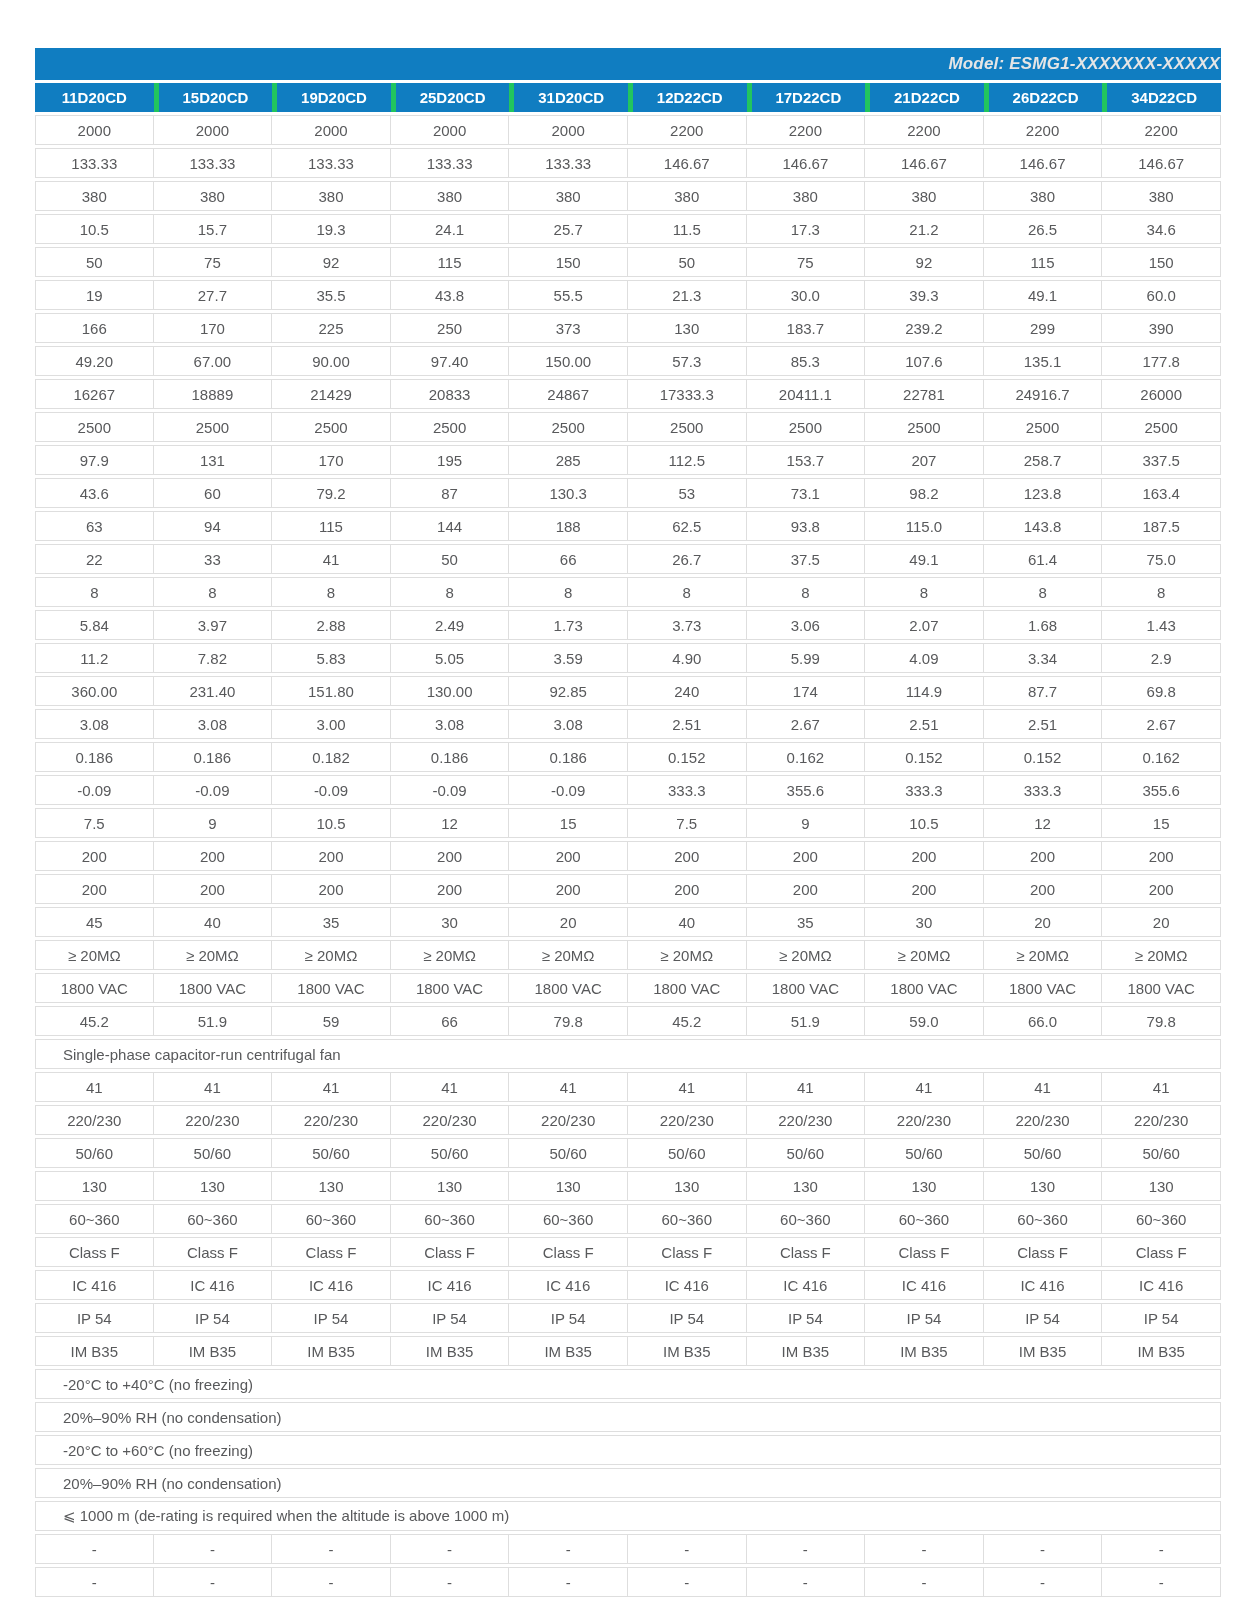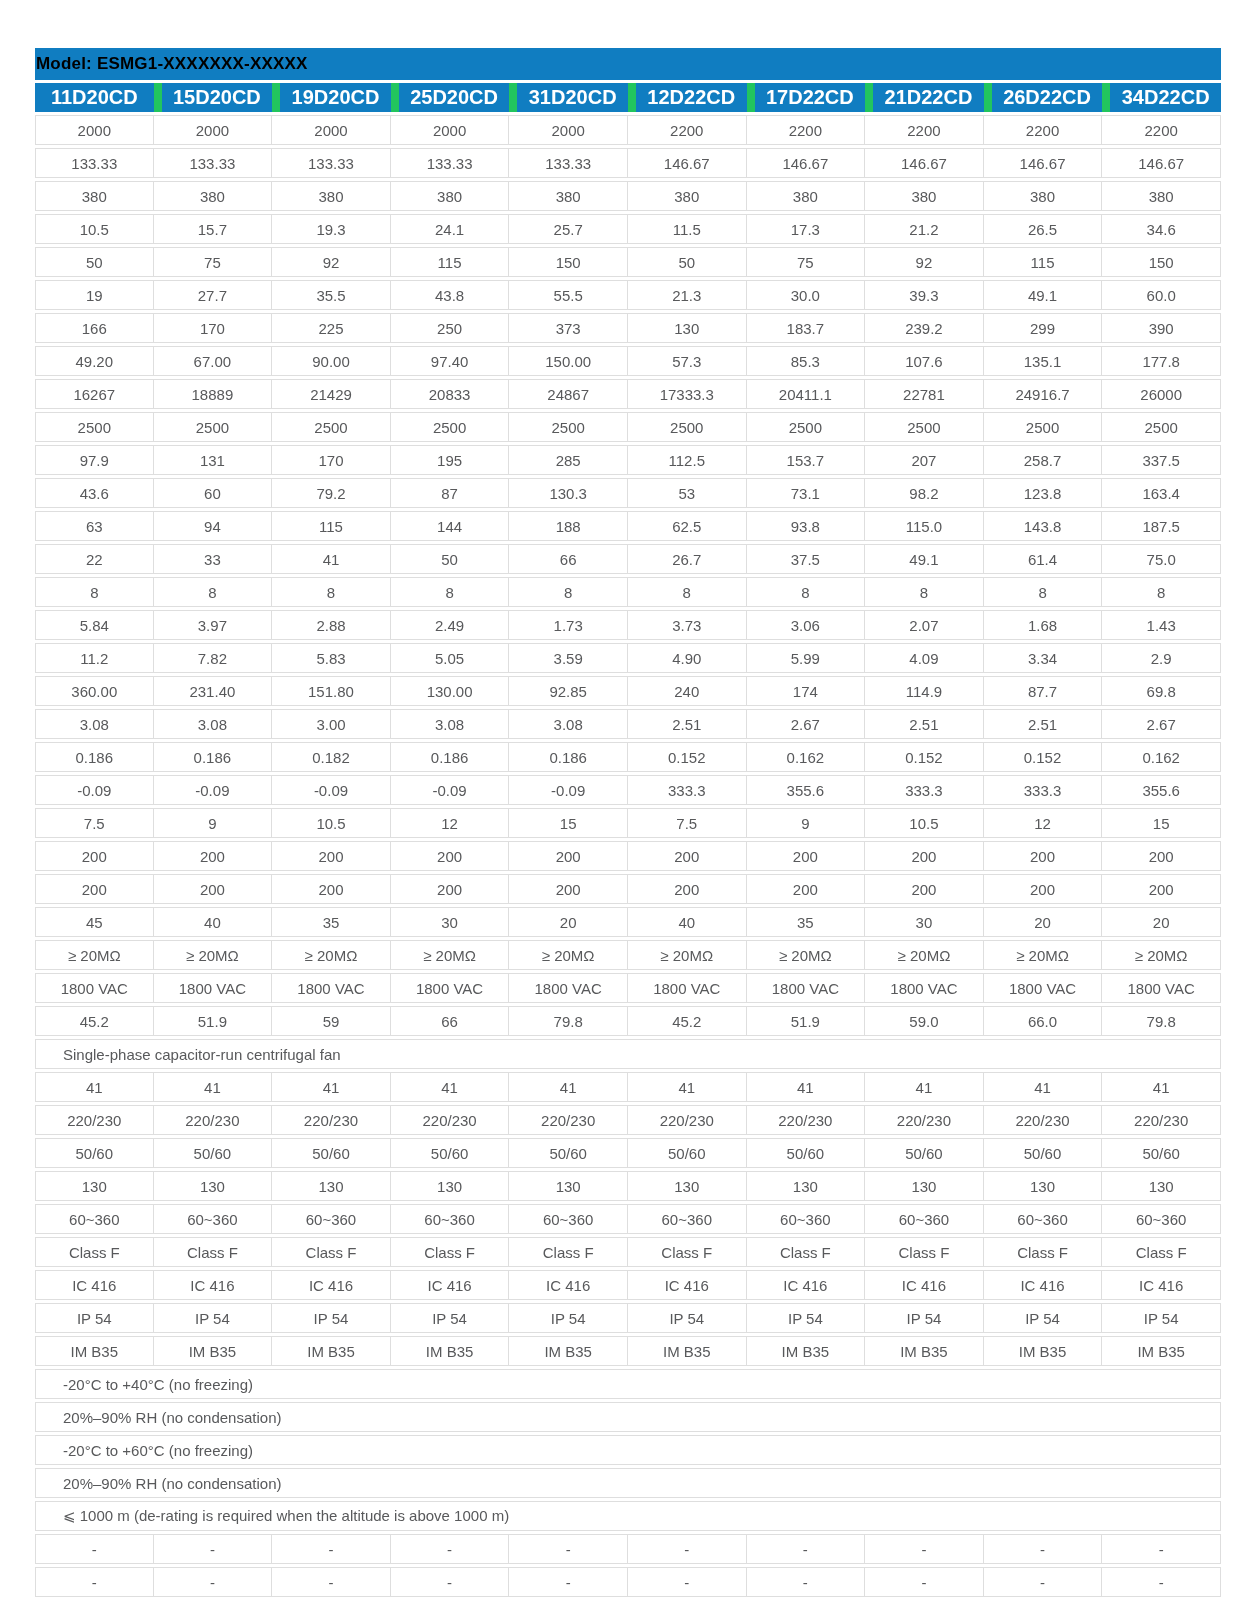--- a/index.html
+++ b/index.html
@@ -1,21 +1,21 @@
 <!DOCTYPE html>
 <html style="--blue: #107dc1;"><head>
 <meta charset="utf-8">
 <style>
   html,body{margin:0;padding:0;background:#ffffff;font-family:"Liberation Sans",sans-serif;}
   .page{position:relative;width:1254px;height:1622px;background:#fff;overflow:hidden;}
   .sheet{position:absolute;left:35px;top:45px;width:1186px;}
   table{width:100%;border-collapse:separate;border-spacing:0 3px;table-layout:fixed;}
-  td.title{background:var(--blue);color:#000000;font-weight:bold;font-size:17px;text-align:left;height:30px;letter-spacing:.2px;}
-  th{background:var(--blue);color:#fff;font-weight:bold;font-size:20px;text-align:center;height:29px;padding:0;}
-  th + th{border-left:8px solid #22c55e;}
+  td.title{background:var(--blue);color:#e5e5e5;font-weight:bold;font-size:17px;text-align:right;height:30px;letter-spacing:.2px;font-style:italic;}
+  th{background:var(--blue);color:#fff;font-weight:bold;font-size:15px;text-align:center;height:29px;padding:0;}
+  th + th{border-left:5px solid #22c55e;}
   td.cell,td.full{height:26px;font-size:15px;color:#58595b;background:#fff;
     border-top:1px solid #dedede;border-bottom:1px solid #dedede;border-right:1px solid #dedede;}
   td.cell:first-child,td.full{border-left:1px solid #dedede;}
   td.cell{text-align:center;}
   td.full{text-align:left;padding-left:27px;}
 </style>
 </head>
 <body>
 
 <div class="page">

